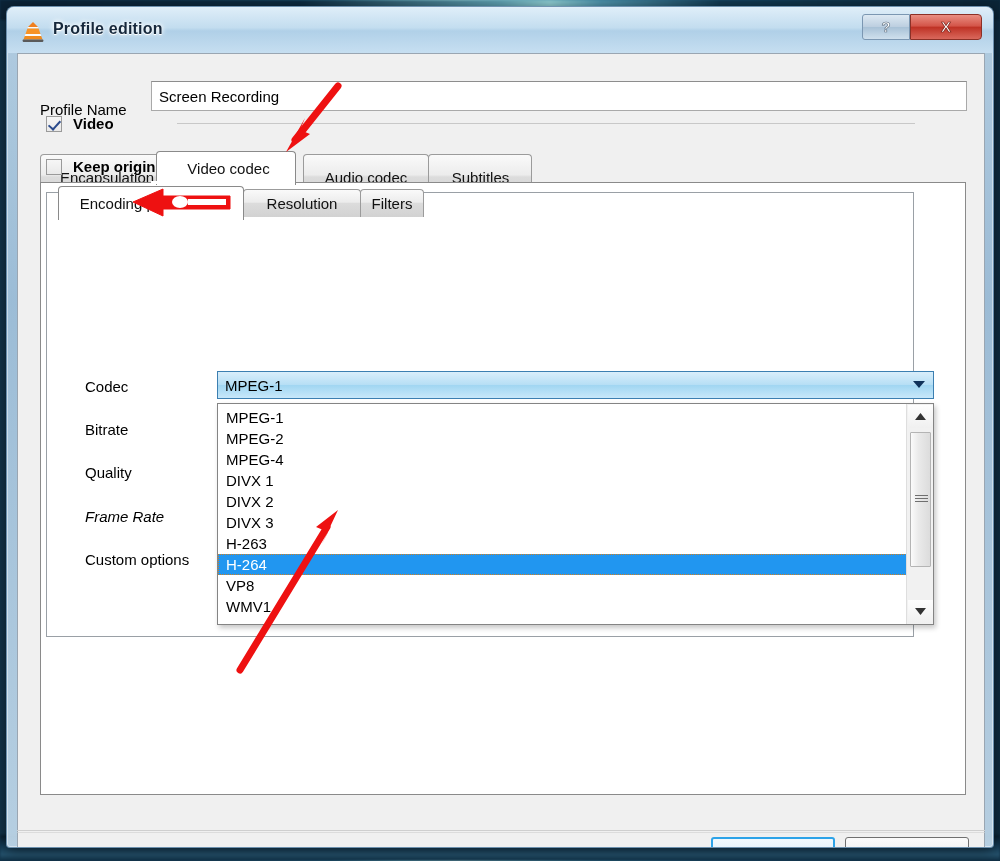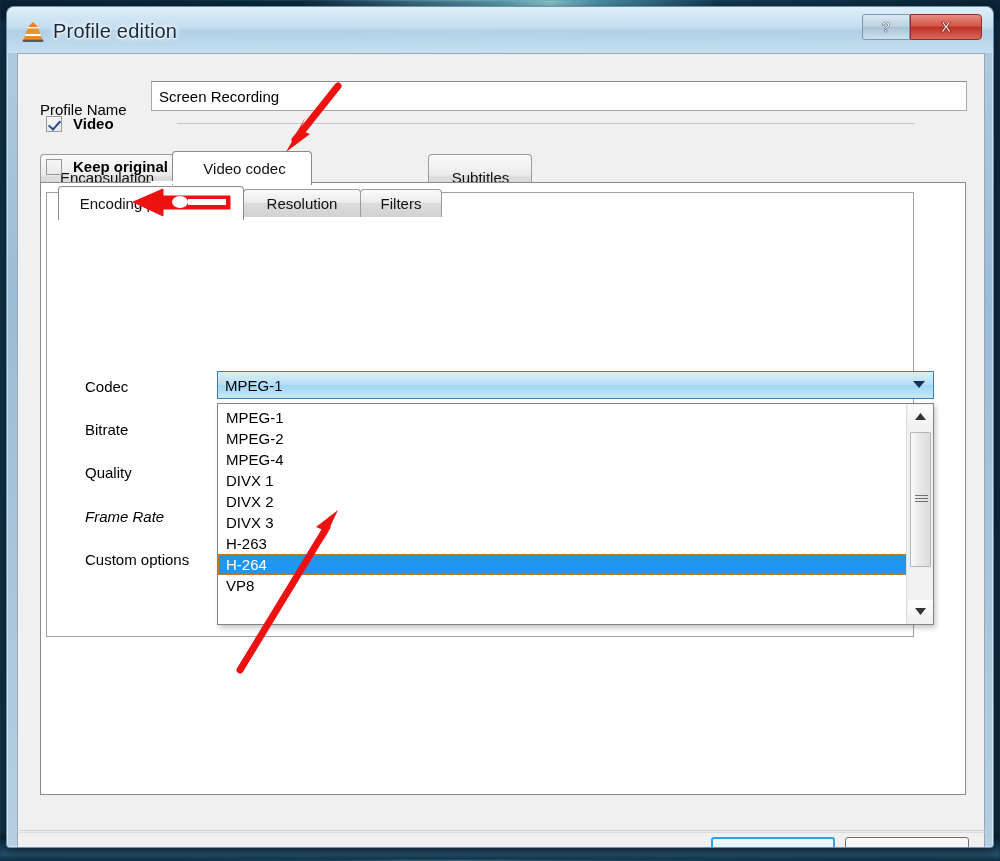--- a/index.html
+++ b/index.html
@@ -69,21 +69,21 @@
       rgba(196,222,240,0.92) 45%,
       rgba(176,208,232,0.92) 52%,
       rgba(200,224,242,0.92) 100%);
   }
   #app-icon {
     position: absolute; left: 14px; top: 13px;
     width: 24px; height: 24px;
   }
   #window-title {
     position: absolute; left: 46px; top: 13px;
-    font-size: 20px; font-weight: normal;
+    font-size: 16px; font-weight: bold;
     color: #16283c;
     text-shadow: 0 0 4px #fff, 0 0 6px #fff, 0 1px 0 #fff;
     letter-spacing: 0.2px;
   }
   .titlebtn {
     position: absolute; top: 7px;
     height: 26px;
     border: 1px solid #7b97b2;
     display: flex; align-items: center; justify-content: center;
     cursor: pointer;
@@ -150,21 +150,21 @@
     padding: 0 10px;
   }
   .tab.active {
     top: 0; height: 34px;
     background: #fff;
     border-color: #8a8a8a;
     z-index: 5;
     font-weight: normal;
   }
   #tab-encapsulation { left: 0; width: 134px; }
-  #tab-video-codec   { left: 132px; width: 140px; padding-left: 15px; }
+  #tab-video-codec   { left: 116px; width: 140px; padding-left: 15px; }
   #tab-audio-codec   { left: 263px; width: 126px; }
   #tab-subtitles     { left: 388px; width: 104px; padding-left: 11px; }
 
   
   #tabpage {
     position: absolute; left: 22px; top: 128px;
     width: 926px; height: 613px;
     background: #fff;
     border: 1px solid #8a8a8a;
   }
@@ -237,21 +237,21 @@
     padding: 0 10px;
   }
   .itab.active {
     top: 0; height: 34px;
     background: #fff;
     border-color: #8a8a8a;
     z-index: 5;
   }
   #itab-encoding   { left: 12px; width: 186px; }
   #itab-resolution { left: 197px; width: 118px; }
-  #itab-filters    { left: 314px; width: 82px; }
+  #itab-filters    { left: 314px; width: 64px; }
   #itab-merge {
     position: absolute; left: 41px; top: 137px;
     width: 184px; height: 3px;
     background: #fff; z-index: 6;
   }
 
   
   .formlabel {
     position: absolute;
     left: 67px;
@@ -434,20 +434,23 @@
       <div id="profile-name-label">Profile Name</div>
       <input id="profile-name-input" type="text" value="Screen Recording" style="">
     </div>
 
     <div id="tabstrip">
       <div id="tab-encapsulation" class="tab">
         <span>Encapsulation</span>
       </div>
       <div id="tab-video-codec" class="tab active">
         <span>Video codec</span>
+      </div>
+      <div id="tab-audio-codec" class="tab">
+        <span>Audio codec</span>
       </div>
       <div id="tab-subtitles" class="tab">
         <span>Subtitles</span>
       </div>
     </div>
 
     <div id="tabpage"></div>
     <div id="tab-merge"></div>
 
     <div id="row-video" class="cbrow">
@@ -494,20 +497,21 @@
       <div id="droplist-items">
           <div class="dlitem">MPEG-1</div>
           <div class="dlitem">MPEG-2</div>
           <div class="dlitem">MPEG-4</div>
           <div class="dlitem">DIVX 1</div>
           <div class="dlitem">DIVX 2</div>
           <div class="dlitem">DIVX 3</div>
           <div class="dlitem">H-263</div>
           <div class="dlitem selected">H-264</div>
           <div class="dlitem">VP8</div>
+          <div class="dlitem">WMV1</div>
         </div>
 
       <div id="dl-scrollbar">
         <div id="sb-up" class="sbbtn">
           <svg width="11" height="7" viewBox="0 0 11 7">
               <polygon points="5.5,0 11,7 0,7" fill="#333"></polygon>
             </svg>
         </div>
         <div id="sb-thumb">
           <div id="sb-grip">

